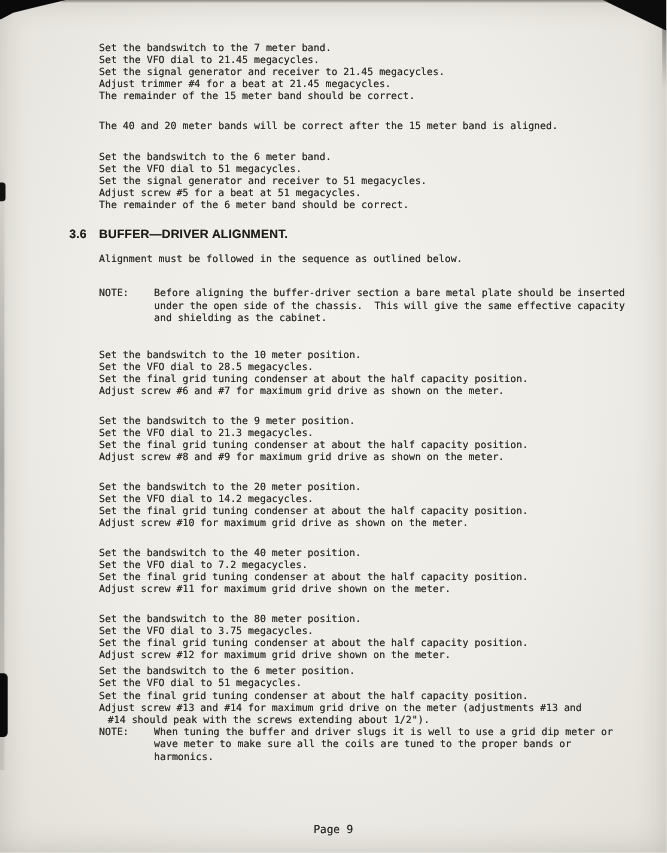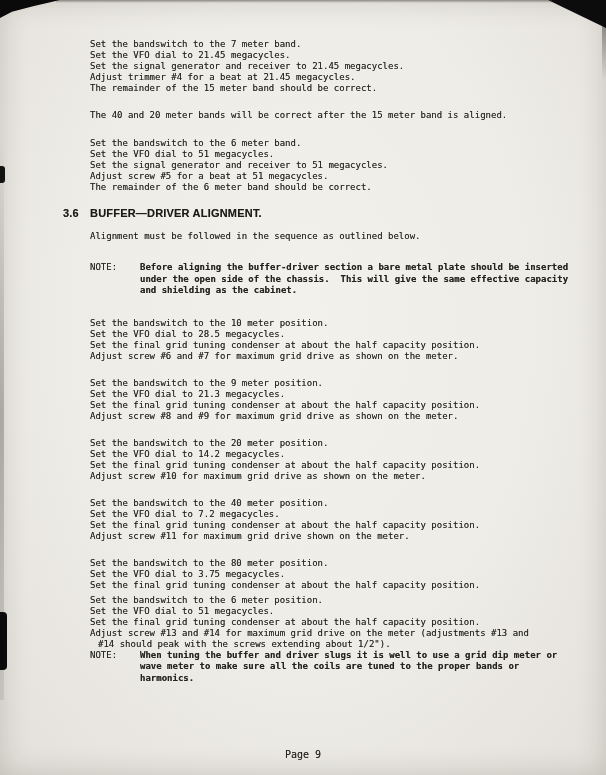--- a/index.html
+++ b/index.html
@@ -39,21 +39,21 @@
   .para{margin:0 0 17px 0;white-space:pre;}
   .heading{
     margin:0 0 11px -27px;
     font-family:"Liberation Sans","DejaVu Sans",sans-serif;
     font-weight:700;font-size:11px;line-height:13px;letter-spacing:.2px;color:#1c1b18;
   }
   .heading-num{display:inline-block;width:27px;}
   .intro{margin:0 0 20px 0;white-space:pre;}
   .note{display:flex;align-items:flex-start;line-height:11.5px;}
   .note-label{flex:0 0 50px;}
-  .note-text{width:436px;white-space:pre-wrap;font-weight:bold;}
+  .note-text{width:436px;white-space:pre-wrap;}
   .wrap{white-space:pre-wrap;width:450px;padding-left:8px;text-indent:-8px;}
   .footer{
     position:absolute;top:749px;left:0;width:100%;
     text-align:center;font-size:10px;color:#26241f;
     text-shadow:0 0 0.4px rgba(40,38,33,.55);
   }
 </style>
 </head>
 <body>
 
@@ -123,20 +123,21 @@
       <div class="line">Set the bandswitch to the 40 meter position.</div>
       <div class="line">Set the VFO dial to 7.2 megacycles.</div>
       <div class="line">Set the final grid tuning condenser at about the half capacity position.</div>
       <div class="line">Adjust screw #11 for maximum grid drive shown on the meter.</div>
     </div>
 
     <div class="block" style="margin-bottom:4px">
       <div class="line">Set the bandswitch to the 80 meter position.</div>
       <div class="line">Set the VFO dial to 3.75 megacycles.</div>
       <div class="line">Set the final grid tuning condenser at about the half capacity position.</div>
+      <div class="line">Adjust screw #12 for maximum grid drive shown on the meter.</div>
     </div>
 
     <div class="block" style="margin-bottom:0">
       <div class="line">Set the bandswitch to the 6 meter position.</div>
       <div class="line">Set the VFO dial to 51 megacycles.</div>
       <div class="line">Set the final grid tuning condenser at about the half capacity position.</div>
       <div class="wrap">Adjust screw #13 and #14 for maximum grid drive on the meter (adjustments #13 and #14 should peak with the screws extending about 1/2").</div>
     </div>
 
     <div class="note">

